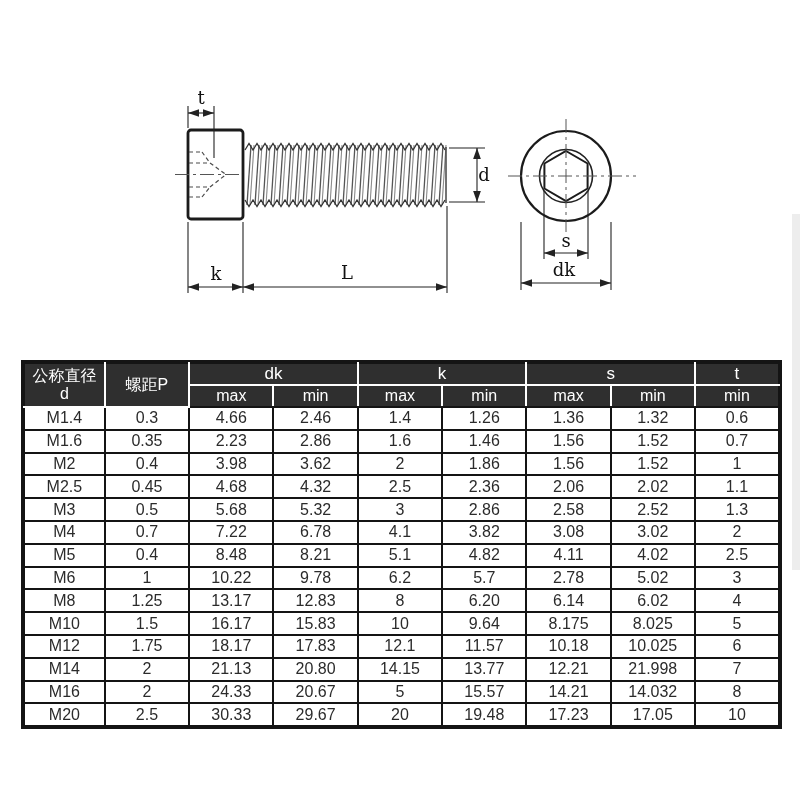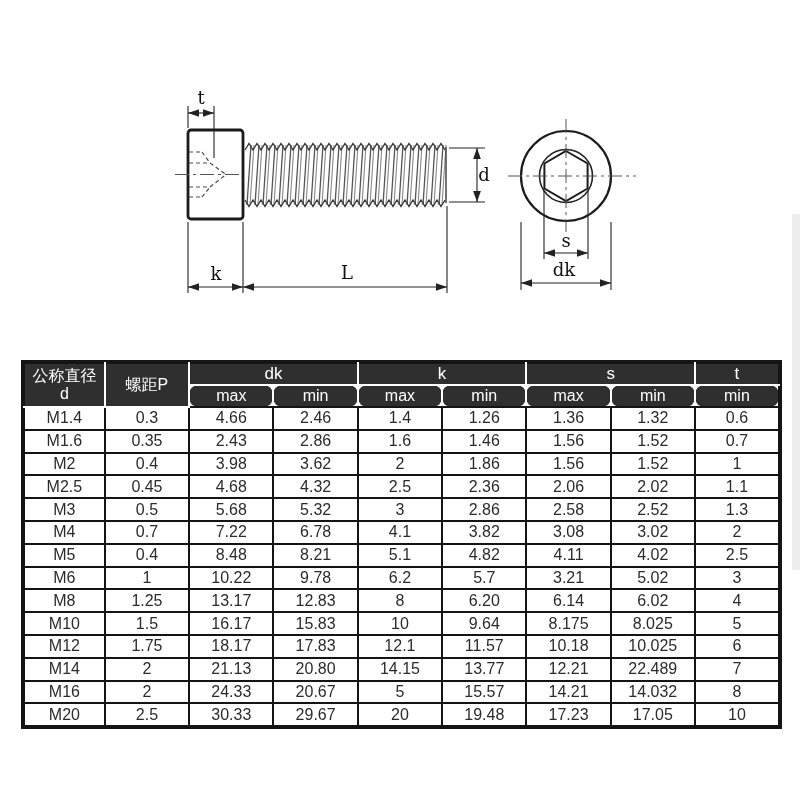--- a/index.html
+++ b/index.html
@@ -8,21 +8,21 @@
   .canvas{position:absolute;inset:0;background:#fff;}
   svg text{user-select:none;}
   .dim-label{font-family:"DejaVu Serif","Liberation Serif",serif;font-size:18px;fill:#111;}
   .edge-stripe{position:absolute;left:792px;top:214px;width:8px;height:356px;background:#ededed;}
 
   .table-wrap{position:absolute;left:21px;top:360px;width:757px;border:2px solid #141414;}
   table.spec{width:100%;border-collapse:collapse;table-layout:fixed;}
   table.spec th{background:#2f2f2f;color:#ffffff;font-weight:normal;
       border:2px solid #ffffff;padding:0;font-size:16px;line-height:1.15;height:20px;text-align:center;}
   table.spec thead tr:first-child th{border-top-color:#141414;}
-  table.spec thead tr:nth-child(2) th{border-bottom-color:#141414;border-radius:9px;}
+  table.spec thead tr:nth-child(2) th{border-bottom-color:#141414;}
   table.spec th:first-child{border-left-color:#141414;}
   table.spec th:last-child{border-right-color:#141414;}
   table.spec th.group{font-size:17px;}
   table.spec td{border:2px solid #141414;background:#fff;color:#2b2b2b;
       text-align:center;padding:0;font-size:16px;line-height:1;height:20.8px;}
   .h2line div{display:block;}
 </style>
 </head>
 <body>
 
@@ -217,21 +217,21 @@
             <td>2.46</td>
             <td>1.4</td>
             <td>1.26</td>
             <td>1.36</td>
             <td>1.32</td>
             <td>0.6</td>
           </tr>
           <tr>
             <td>M1.6</td>
             <td>0.35</td>
-            <td>2.43</td>
+            <td>2.23</td>
             <td>2.86</td>
             <td>1.6</td>
             <td>1.46</td>
             <td>1.56</td>
             <td>1.52</td>
             <td>0.7</td>
           </tr>
           <tr>
             <td>M2</td>
             <td>0.4</td>
@@ -287,21 +287,21 @@
             <td>4.02</td>
             <td>2.5</td>
           </tr>
           <tr>
             <td>M6</td>
             <td>1</td>
             <td>10.22</td>
             <td>9.78</td>
             <td>6.2</td>
             <td>5.7</td>
-            <td>3.21</td>
+            <td>2.78</td>
             <td>5.02</td>
             <td>3</td>
           </tr>
           <tr>
             <td>M8</td>
             <td>1.25</td>
             <td>13.17</td>
             <td>12.83</td>
             <td>8</td>
             <td>6.20</td>
@@ -332,21 +332,21 @@
             <td>6</td>
           </tr>
           <tr>
             <td>M14</td>
             <td>2</td>
             <td>21.13</td>
             <td>20.80</td>
             <td>14.15</td>
             <td>13.77</td>
             <td>12.21</td>
-            <td>22.489</td>
+            <td>21.998</td>
             <td>7</td>
           </tr>
           <tr>
             <td>M16</td>
             <td>2</td>
             <td>24.33</td>
             <td>20.67</td>
             <td>5</td>
             <td>15.57</td>
             <td>14.21</td>

